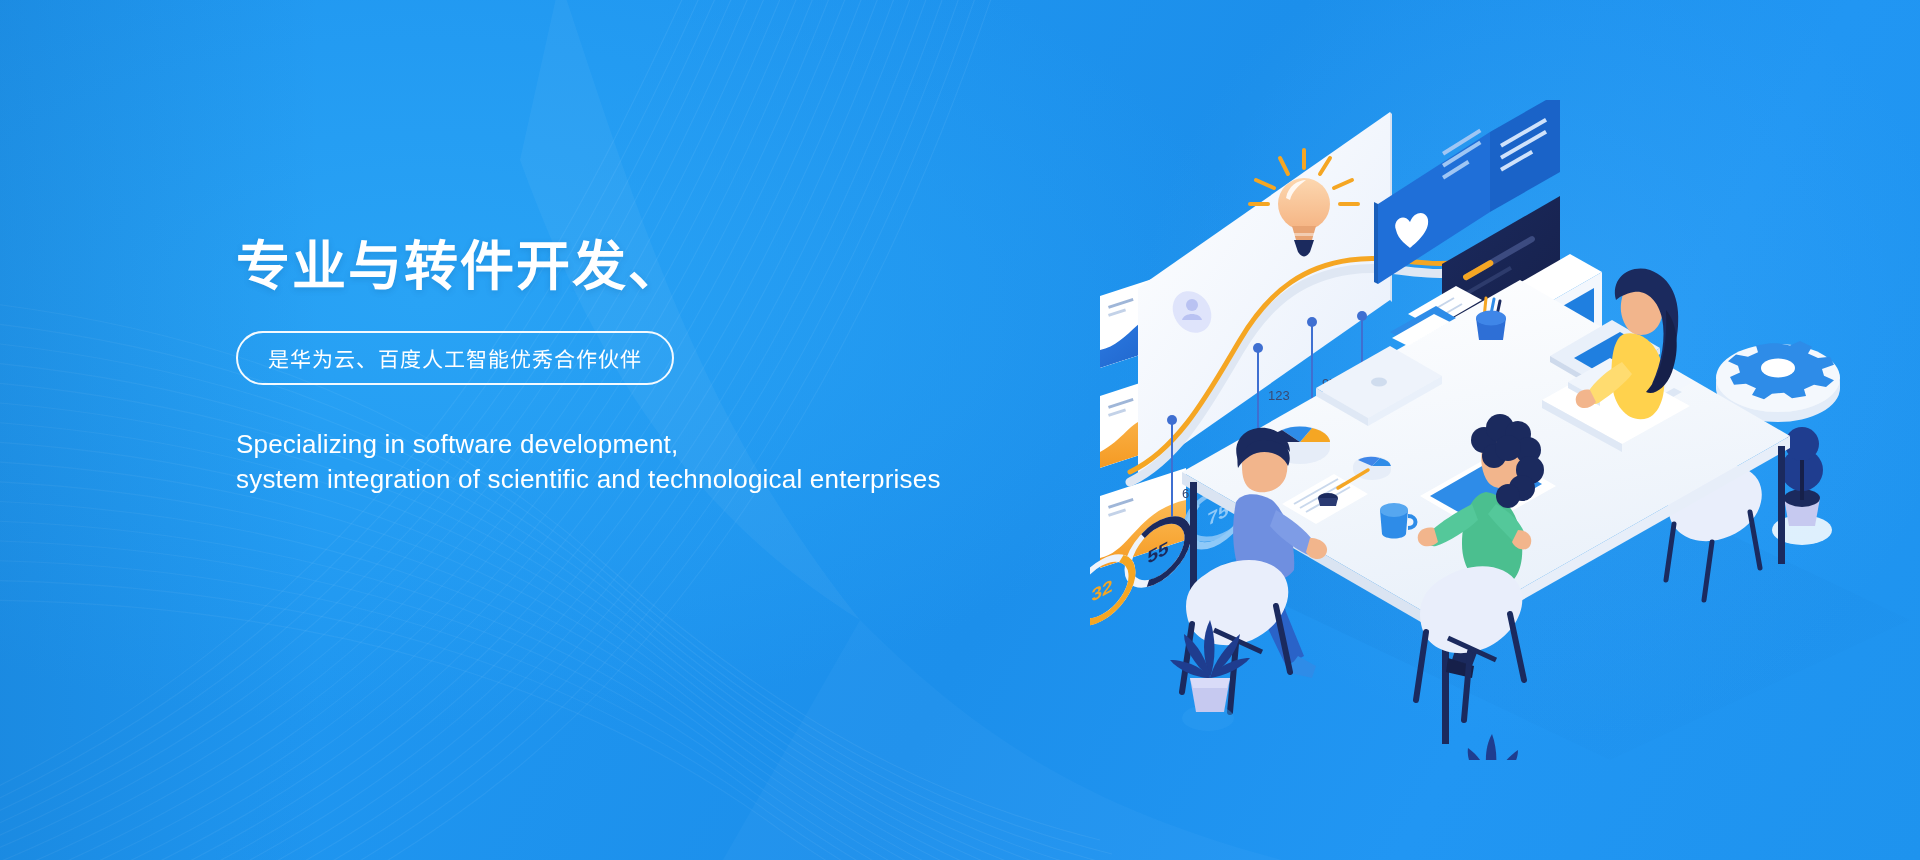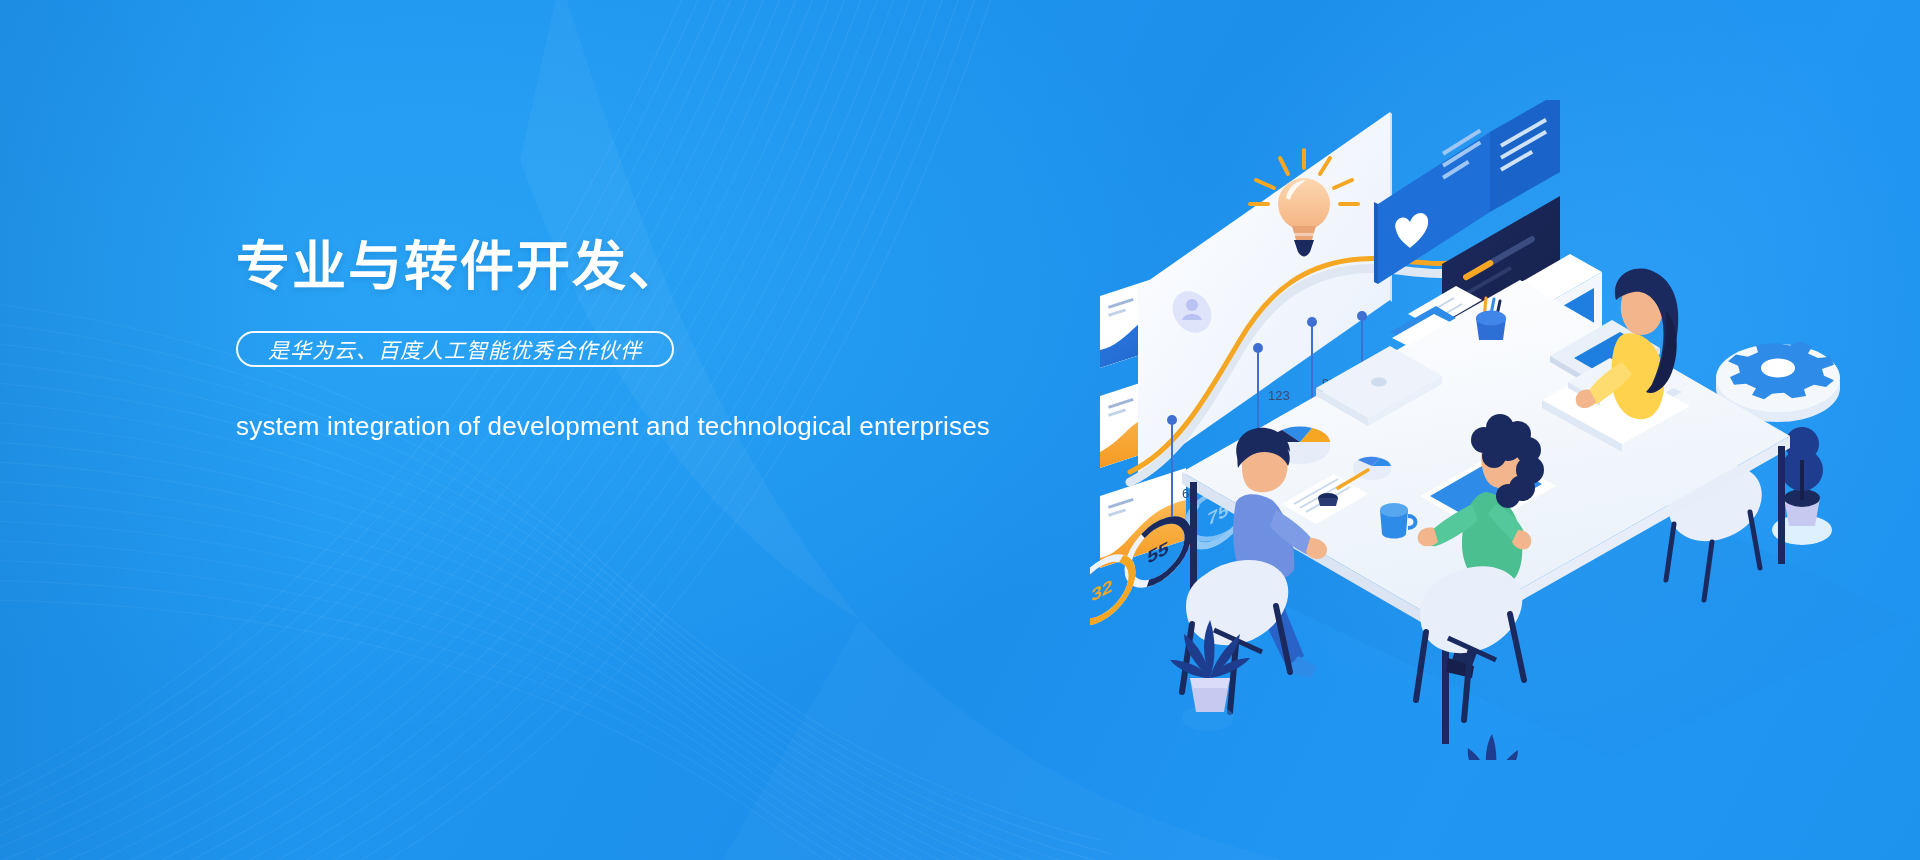--- a/index.html
+++ b/index.html
@@ -69,29 +69,28 @@
     white-space: nowrap;
   }
   .headline .line { display: block; }
 
   .badge {
     display: inline-flex;
     align-items: center;
     justify-content: center;
     margin-top: 30px;
     padding: 4px 30px;
-    height: 36px;
+    height: 54px;
     border: 2px solid rgba(255,255,255,.95);
     border-radius: 28px;
     color: #ffffff;
     font-size: 21px;
     letter-spacing: 1px;
     white-space: nowrap;
     box-sizing: border-box;
-    font-style: italic;
   }
 
   .subcopy {
     margin-top: 42px;
     color: #ffffff;
     font-size: 26px;
     line-height: 1.36;
     font-weight: 400;
     letter-spacing: .2px;
   }
@@ -181,21 +180,22 @@
 
   <div class="copy">
 
     <h1 class="headline">
       <span class="line">专业与转件开发、</span>
     </h1>
 
     <div class="badge">是华为云、百度人工智能优秀合作伙伴</div>
 
     <div class="subcopy">
-      <span class="line">system integration of development and technological enterprises</span>
+      <span class="line">Specializing in software development,</span>
+      <span class="line">system integration of scientific and technological enterprises</span>
     </div>
 
   </div>
 
   <div class="illustration">
     <svg viewBox="0 0 820 660" xmlns="http://www.w3.org/2000/svg">
       <defs>
         <linearGradient id="gCardW" x1="0" y1="0" x2="0.6" y2="1">
           <stop offset="0%" stop-color="#ffffff"></stop>
           <stop offset="100%" stop-color="#e9f1fb"></stop>

